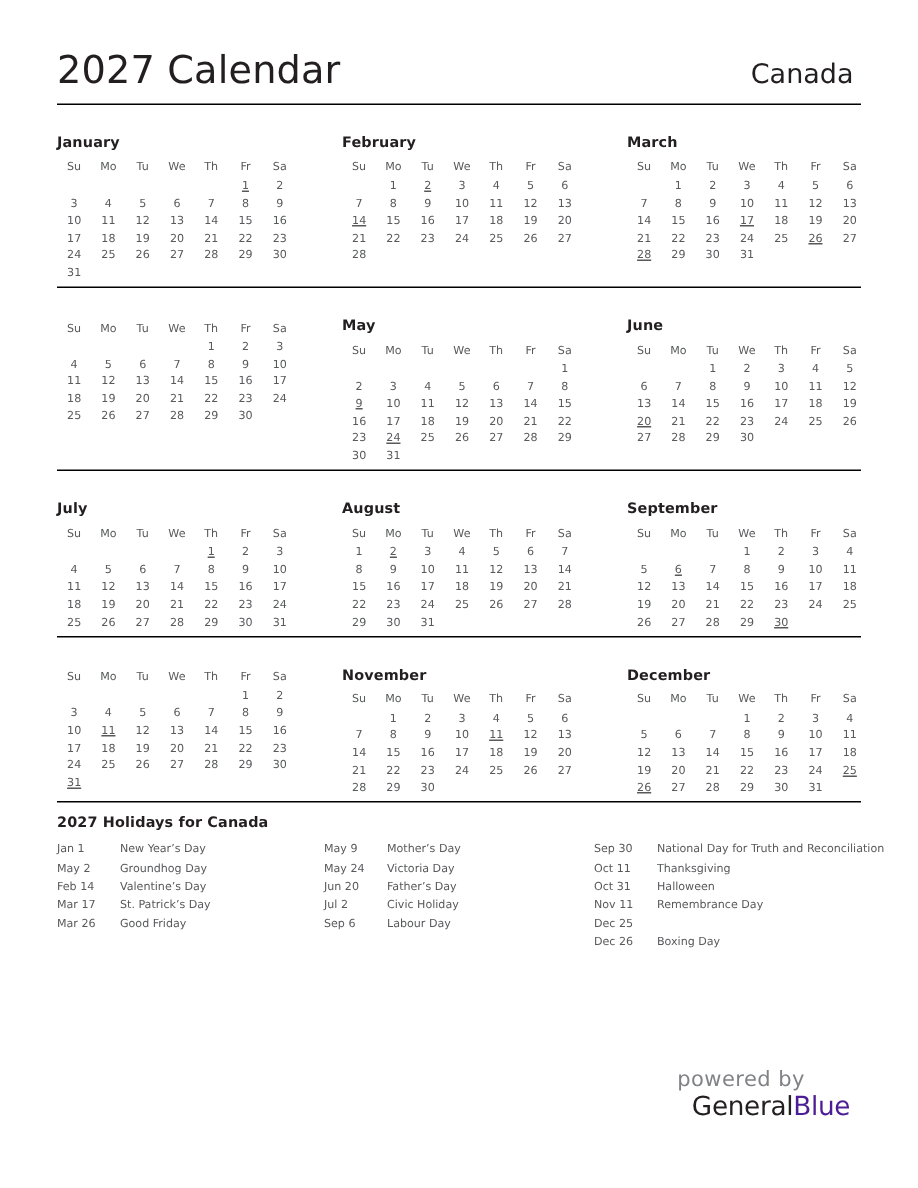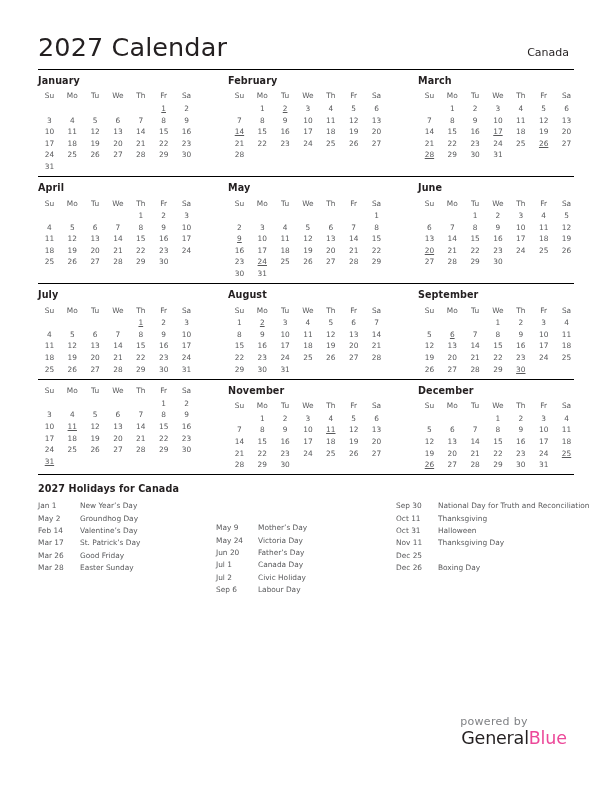--- a/index.html
+++ b/index.html
@@ -32,41 +32,42 @@
     padding-bottom: 8px;
   }
   .cal-title {
     font-size: 25.5px;
     font-weight: 400;
     letter-spacing: 0.1px;
     color: #231f20;
     line-height: 1.1;
   }
   .cal-country {
-    font-size: 11px;
+    font-size: 18px;
     font-weight: 400;
     color: #231f20;
     padding-right: 5px;
   }
 
   
   .rule {
     border: 0;
     border-top: 1px solid #000000;
     margin: 0;
     height: 0;
   }
   .quarter {
     display: flex;
     padding-top: 5px;
     padding-bottom: 4px;
   }
   .month {
     width: 190px;
     flex: 0 0 190px;
+    margin-top: 15px;
   }
   .month.last { flex: 0 0 156px; width: 156px; }
 
   .month-name {
     font-size: 9.6px;
     font-weight: bold;
     color: #231f20;
     margin-bottom: 4px;
     letter-spacing: 0.1px;
   }
@@ -108,21 +109,21 @@
     margin-bottom: 6px;
     letter-spacing: 0.1px;
   }
   .legend-cols {
     display: flex;
   }
   .legend-col {
     width: 178px;
     flex: 0 0 178px;
   }
-  .legend-col.c2 { flex: 0 0 180px; width: 180px; margin-top: 22px; }
+  .legend-col.c2 { flex: 0 0 180px; width: 180px; }
   .legend-col.c3 { flex: 0 0 200px; width: 200px; }
   .legend-row {
     display: flex;
     font-size: 7.4px;
     color: #58595b;
     line-height: 12.3px;
   }
   .legend-date {
     flex: 0 0 42px;
     width: 42px;
@@ -133,33 +134,33 @@
 
   
   .footer {
     position: absolute;
     right: 38px;
     bottom: 44px;
     text-align: center;
     width: 160px;
   }
   .powered {
-    font-size: 11px;
+    font-size: 14px;
     color: #808285;
     letter-spacing: 0.3px;
     margin-bottom: 1px;
     margin-top: 24px;
   }
   .brand {
     font-size: 17.5px;
     letter-spacing: -0.2px;
     line-height: 1.1;
   }
   .brand .general { color: #231f20; margin-left: 40px; }
-  .brand .blue { color: #ec4899; }
+  .brand .blue { color: #4c1d95; }
 </style>
 </head>
 <body>
 
 <div class="page">
 
   <div class="header">
     <div class="cal-title">2027 Calendar</div>
     <div class="cal-country">Canada</div>
   </div>
@@ -362,21 +363,20 @@
                 <td class="empty">&nbsp;</td>
                 <td class="empty">&nbsp;</td>
               </tr>
             </tbody>
           </table>
         </div>
       </div>
       <hr class="rule">
       <div class="quarter">
         <div class="month">
-          <div class="month-name">April</div>
           <table class="mgrid">
             <thead>
               <tr>
                 <th>Su</th>
                 <th>Mo</th>
                 <th>Tu</th>
                 <th>We</th>
                 <th>Th</th>
                 <th>Fr</th>
                 <th>Sa</th>
@@ -980,43 +980,35 @@
             <div class="legend-name">Valentine’s Day</div>
           </div>
           <div class="legend-row">
             <div class="legend-date">Mar 17</div>
             <div class="legend-name">St. Patrick’s Day</div>
           </div>
           <div class="legend-row">
             <div class="legend-date">Mar 26</div>
             <div class="legend-name">Good Friday</div>
           </div>
-          <div class="legend-row">
-            <div class="legend-date">Mar 28</div>
-            <div class="legend-name">Easter Sunday</div>
-          </div>
         </div>
         <div class="legend-col c2">
           <div class="legend-row">
             <div class="legend-date">May 9</div>
             <div class="legend-name">Mother’s Day</div>
           </div>
           <div class="legend-row">
             <div class="legend-date">May 24</div>
             <div class="legend-name">Victoria Day</div>
           </div>
           <div class="legend-row">
             <div class="legend-date">Jun 20</div>
             <div class="legend-name">Father’s Day</div>
           </div>
           <div class="legend-row">
-            <div class="legend-date">Jul 1</div>
-            <div class="legend-name">Canada Day</div>
-          </div>
-          <div class="legend-row">
             <div class="legend-date">Jul 2</div>
             <div class="legend-name">Civic Holiday</div>
           </div>
           <div class="legend-row">
             <div class="legend-date">Sep 6</div>
             <div class="legend-name">Labour Day</div>
           </div>
         </div>
         <div class="legend-col c3">
           <div class="legend-row">
@@ -1026,21 +1018,21 @@
           <div class="legend-row">
             <div class="legend-date">Oct 11</div>
             <div class="legend-name">Thanksgiving</div>
           </div>
           <div class="legend-row">
             <div class="legend-date">Oct 31</div>
             <div class="legend-name">Halloween</div>
           </div>
           <div class="legend-row">
             <div class="legend-date">Nov 11</div>
-            <div class="legend-name">Thanksgiving Day</div>
+            <div class="legend-name">Remembrance Day</div>
           </div>
           <div class="legend-row">
             <div class="legend-date">Dec 25</div>
           </div>
           <div class="legend-row">
             <div class="legend-date">Dec 26</div>
             <div class="legend-name">Boxing Day</div>
           </div>
         </div>
       </div>

